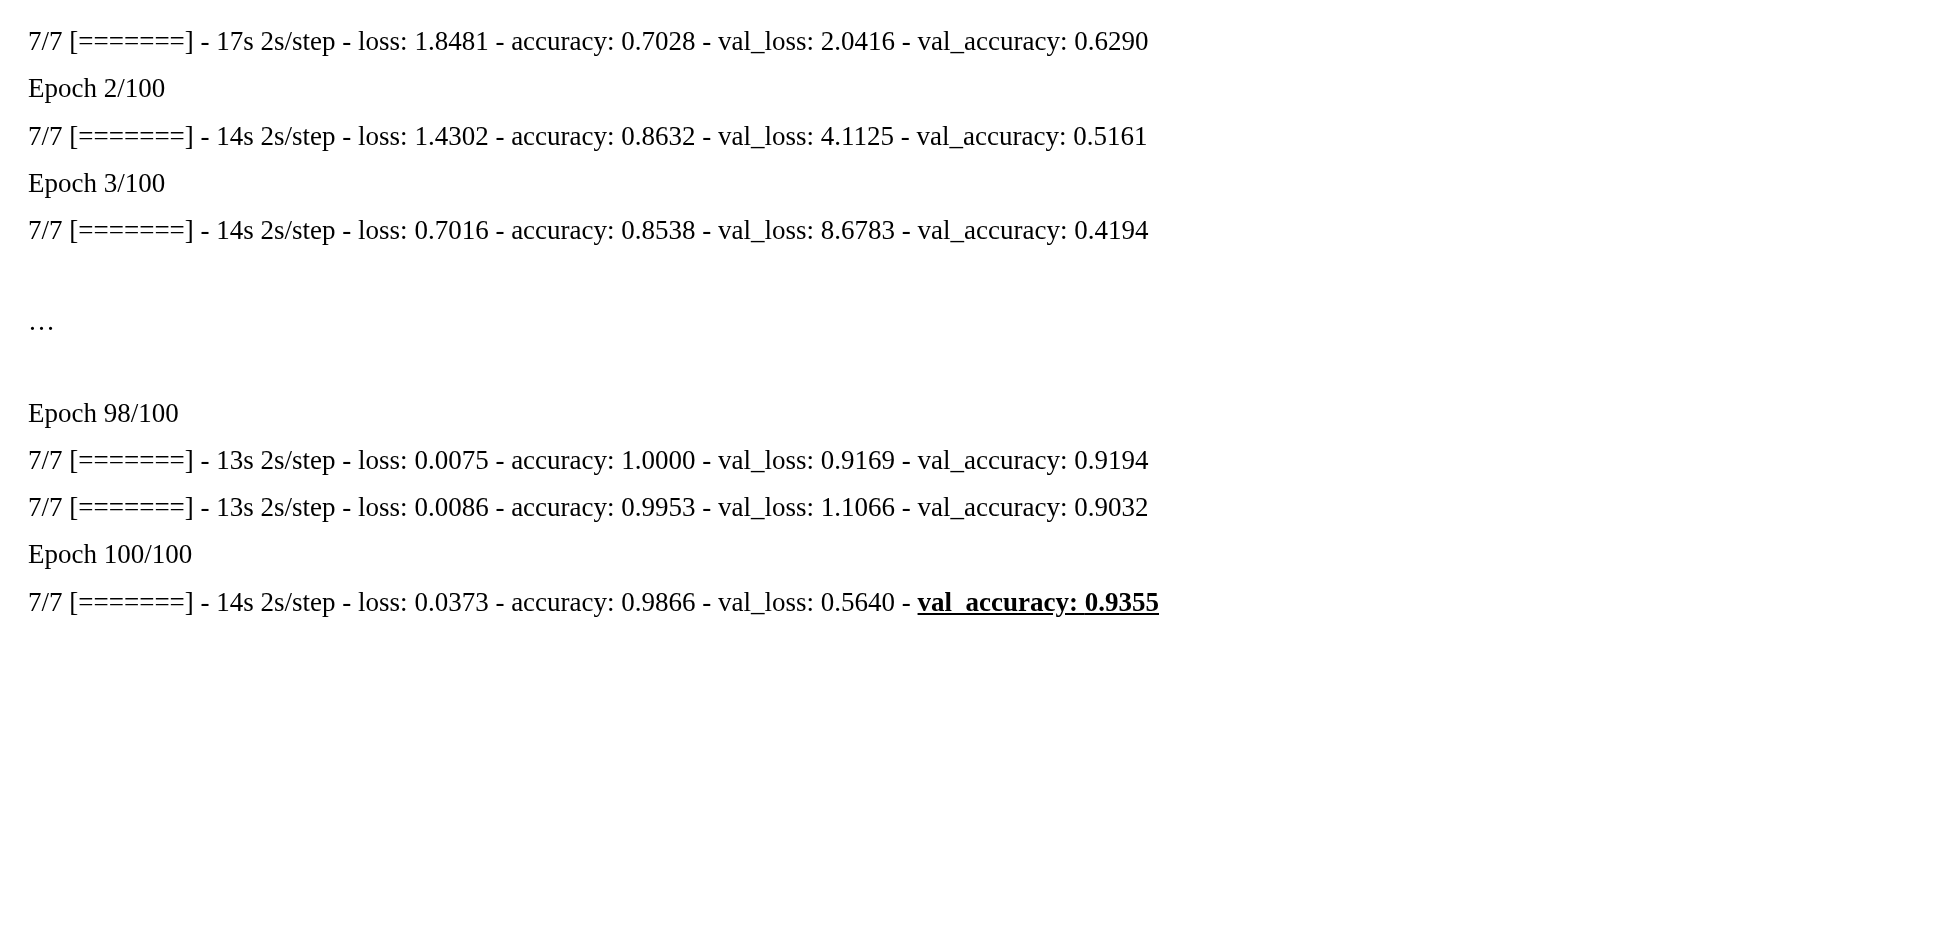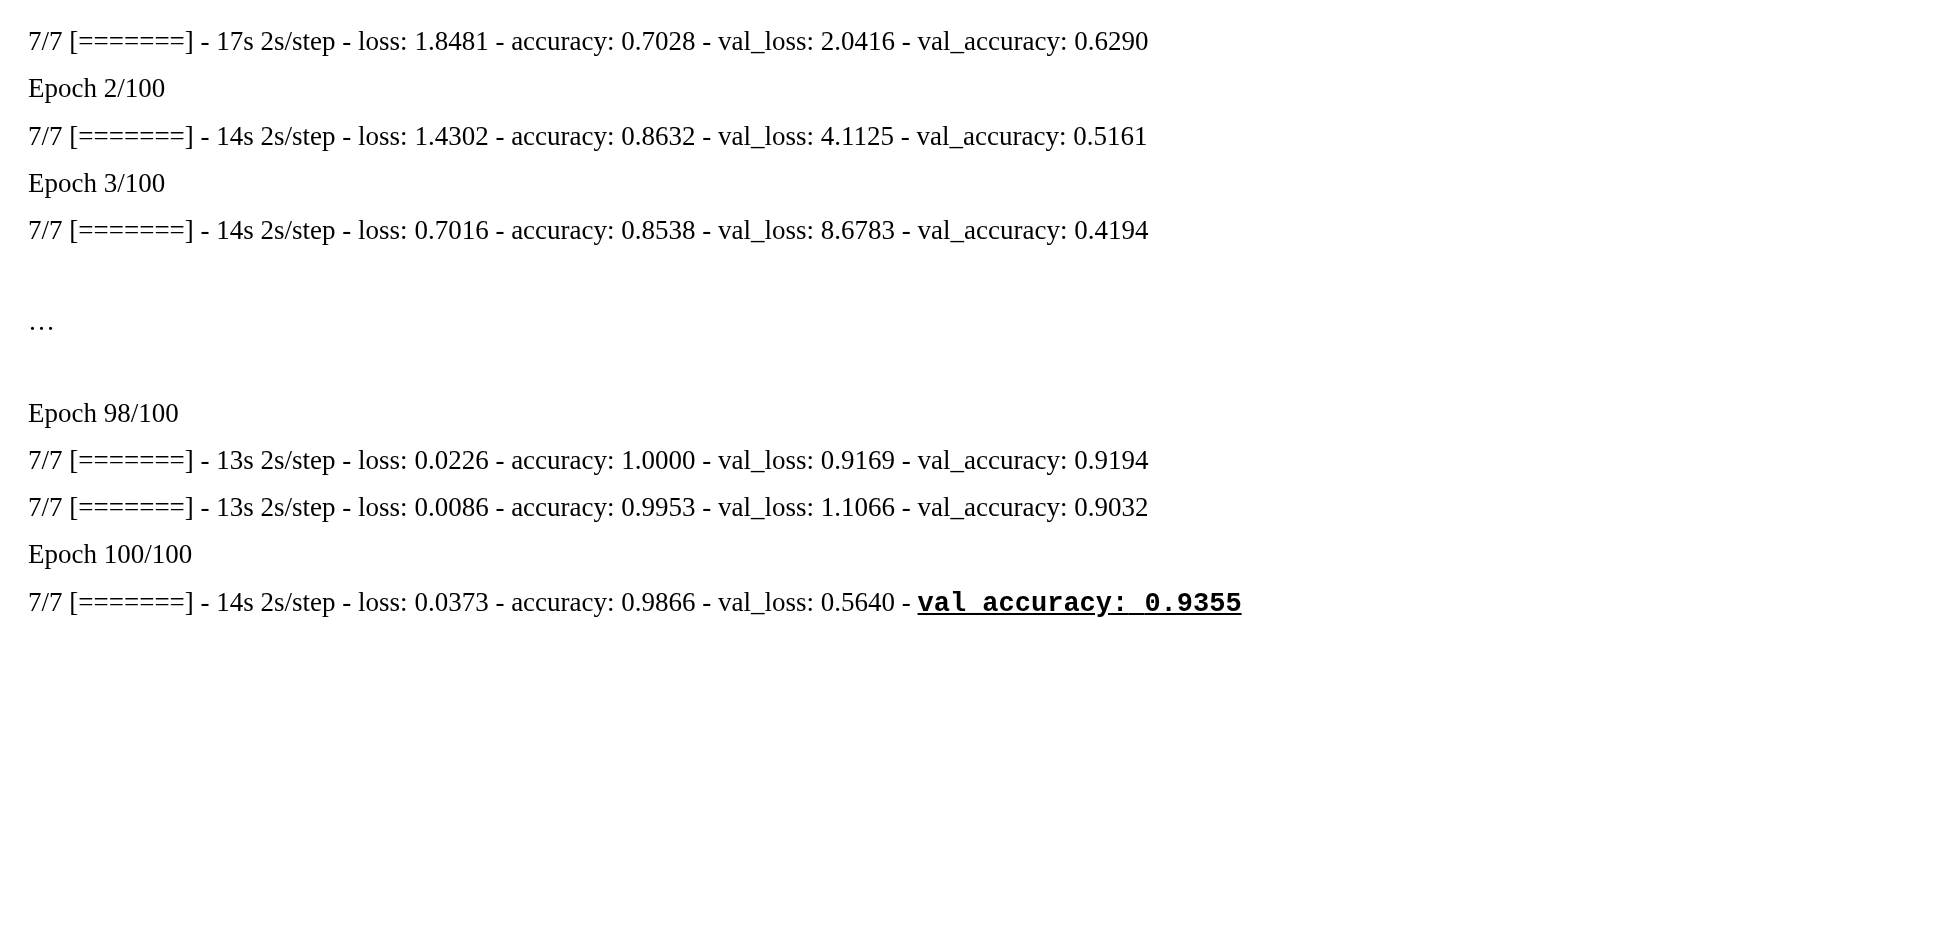--- a/index.html
+++ b/index.html
@@ -21,21 +21,20 @@
     }
     .ellipsis {
       letter-spacing: 2px;
     }
     .spacer {
       height: 44px;
     }
     .bold-underline {
       font-weight: bold;
       text-decoration: underline;
-      font-family: Liberation Mono, monospace;
     }
   </style>
 </head>
 <body>
 
 <div>
 
   <div class="log-line">
     <span>7/7 [=======]</span><span> - </span><span>17s 2s/step</span><span> - </span><span>loss:</span> <span>1.8481</span><span> - </span><span>accuracy:</span> <span>0.7028</span><span> - </span><span>val_loss:</span> <span>2.0416</span><span> - </span><span>val_accuracy:</span> <span>0.6290</span>
   </div>
@@ -49,21 +48,21 @@
   <div class="log-line">
     <span>7/7 [=======]</span><span> - </span><span>14s 2s/step</span><span> - </span><span>loss:</span> <span>0.7016</span><span> - </span><span>accuracy:</span> <span>0.8538</span><span> - </span><span>val_loss:</span> <span>8.6783</span><span> - </span><span>val_accuracy:</span> <span>0.4194</span>
   </div>
 
   <div class="spacer"></div>
   <div class="log-line ellipsis">…</div>
   <div class="spacer"></div>
 
   <div class="log-line">Epoch 98/100</div>
   <div class="log-line">
-    <span>7/7 [=======]</span><span> - </span><span>13s 2s/step</span><span> - </span><span>loss:</span> <span>0.0226</span><span> - </span><span>accuracy:</span> <span>1.0000</span><span> - </span><span>val_loss:</span> <span>0.9169</span><span> - </span><span>val_accuracy:</span> <span>0.9194</span>
+    <span>7/7 [=======]</span><span> - </span><span>13s 2s/step</span><span> - </span><span>loss:</span> <span>0.0075</span><span> - </span><span>accuracy:</span> <span>1.0000</span><span> - </span><span>val_loss:</span> <span>0.9169</span><span> - </span><span>val_accuracy:</span> <span>0.9194</span>
   </div>
 
   <div class="log-line">
     <span>7/7 [=======]</span><span> - </span><span>13s 2s/step</span><span> - </span><span>loss:</span> <span>0.0086</span><span> - </span><span>accuracy:</span> <span>0.9953</span><span> - </span><span>val_loss:</span> <span>1.1066</span><span> - </span><span>val_accuracy:</span> <span>0.9032</span>
   </div>
 
   <div class="log-line">Epoch 100/100</div>
   <div class="log-line">
     <span>7/7 [=======]</span><span> - </span><span>14s 2s/step</span><span> - </span><span>loss:</span> <span>0.0373</span><span> - </span><span>accuracy:</span> <span>0.9866</span><span> - </span><span>val_loss:</span> <span>0.5640</span><span> - </span><span class="bold-underline"><span>val_accuracy:</span> <span>0.9355</span></span>
   </div>

